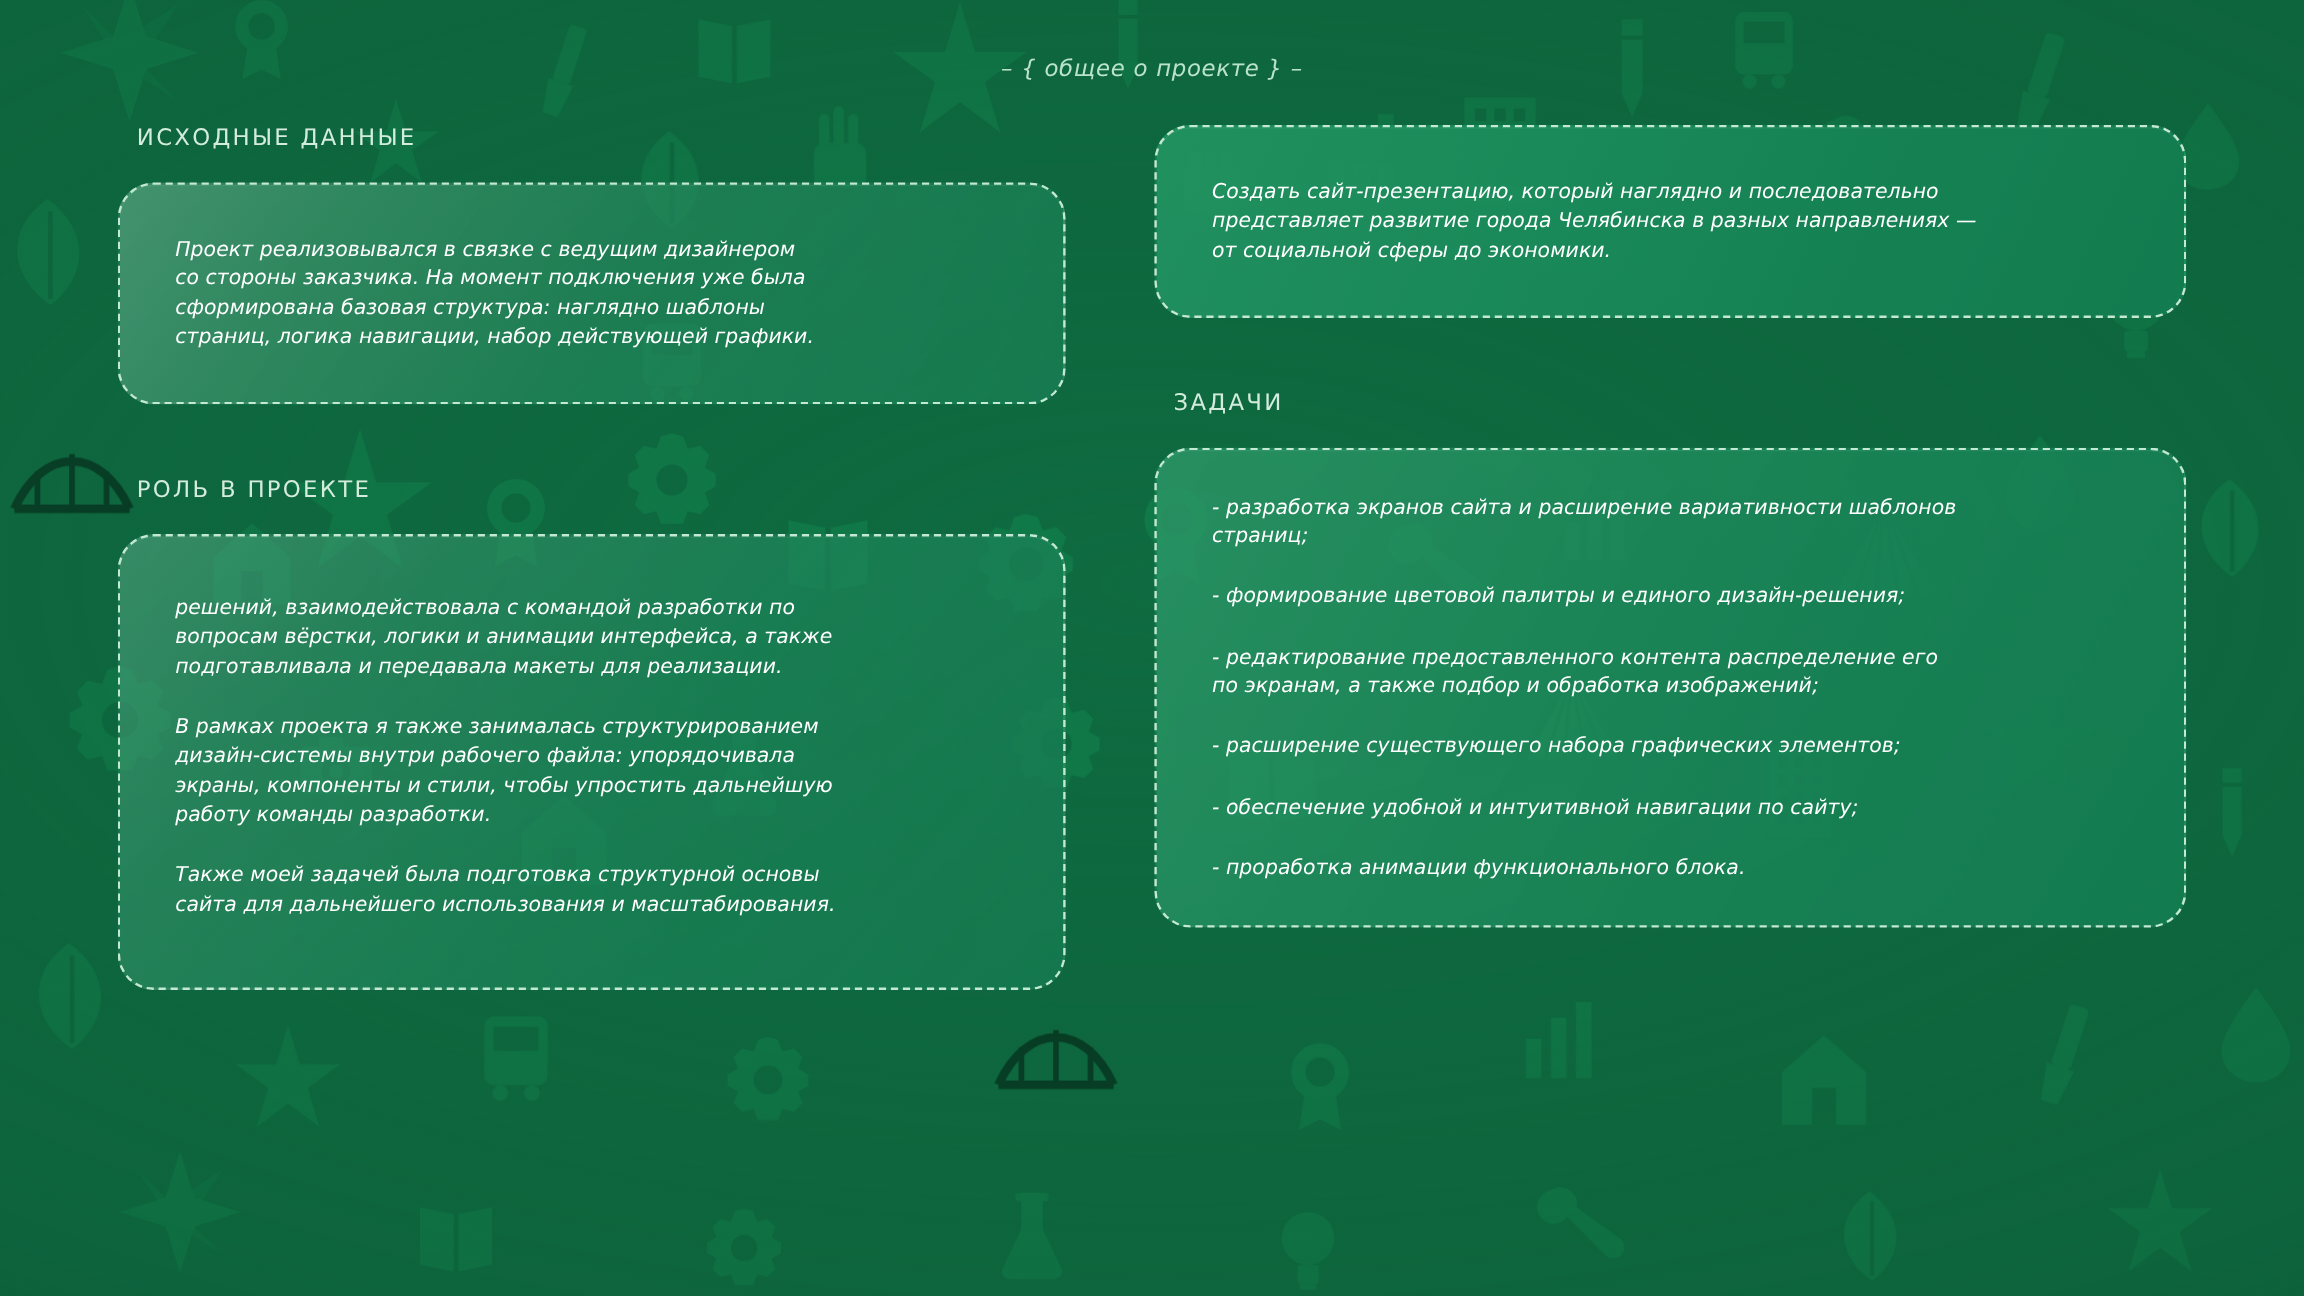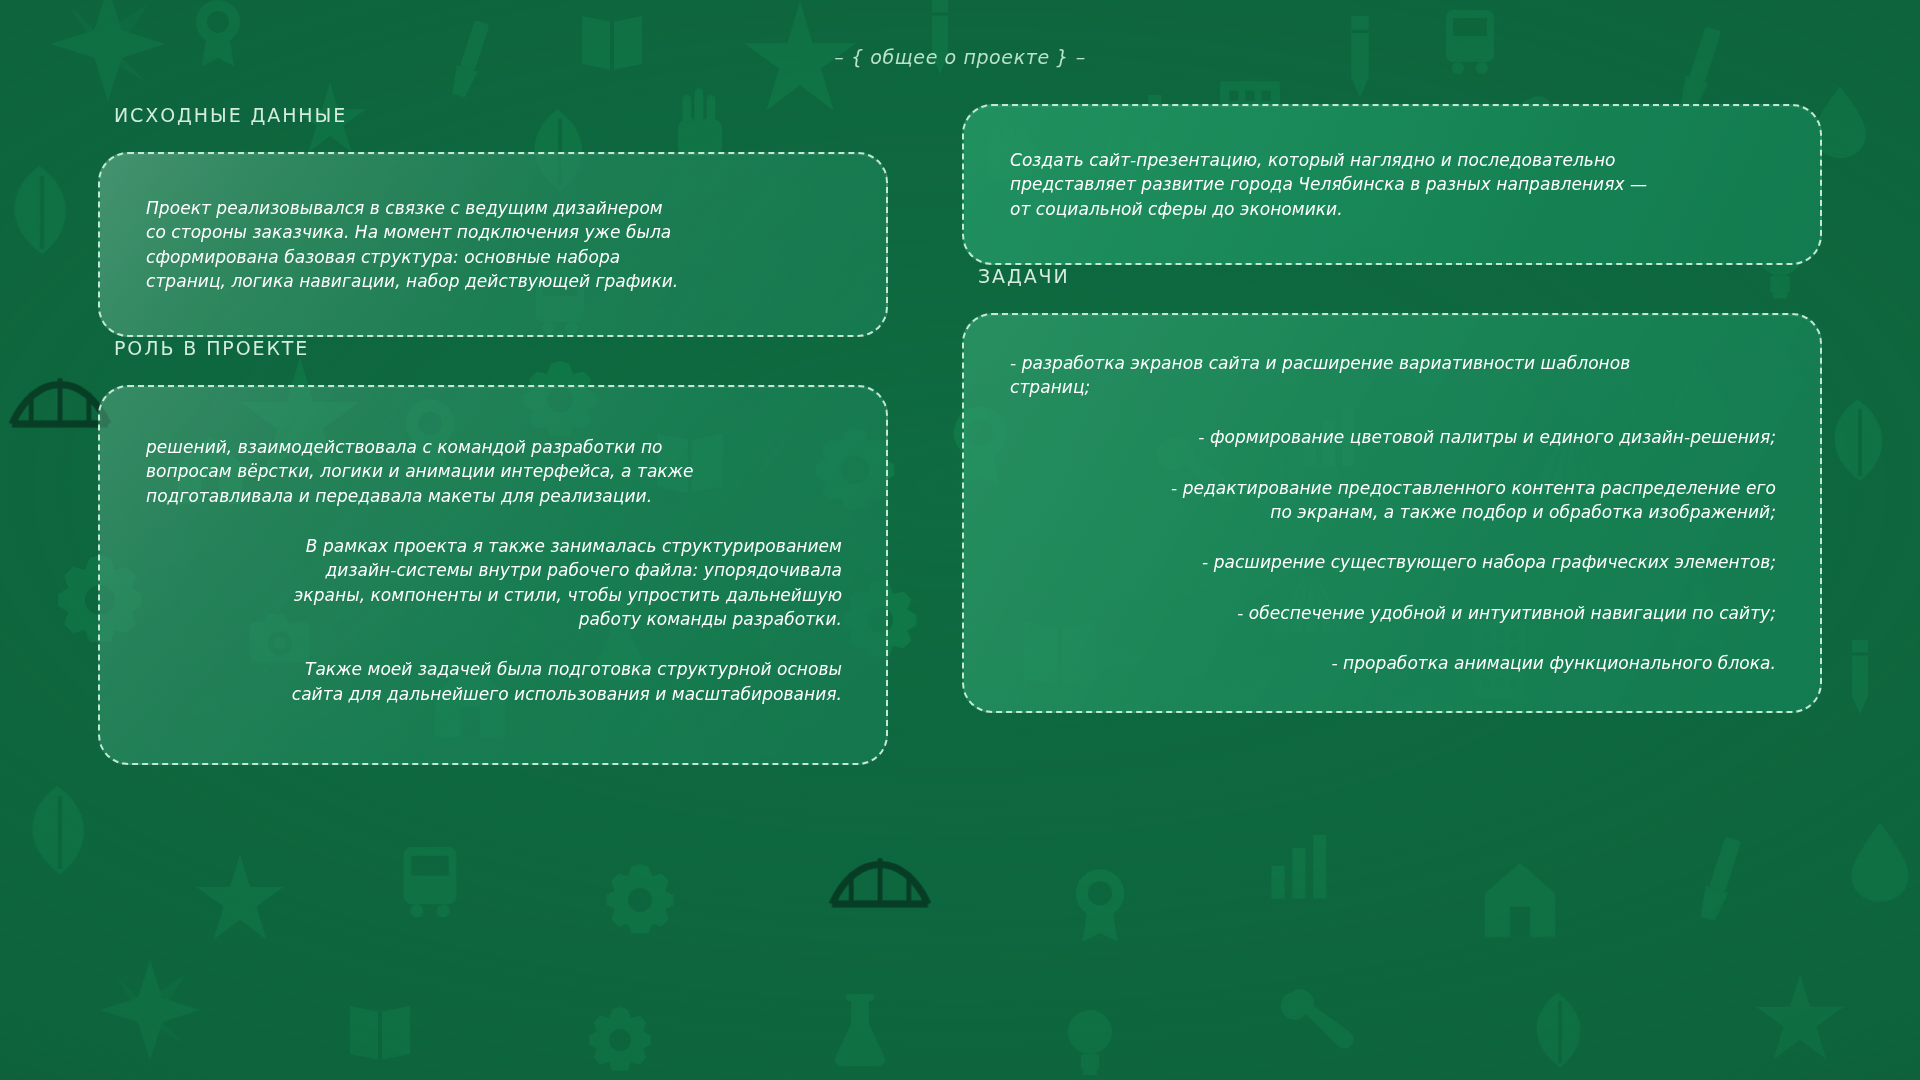--- a/index.html
+++ b/index.html
@@ -143,35 +143,35 @@
   .card.tasks {
     background:
       linear-gradient(120deg,
         rgba(46,152,105,0.80) 0%,
         rgba(34,142,95,0.84) 30%,
         rgba(25,132,87,0.88) 62%,
         rgba(20,125,81,0.92) 100%);
   }
 
   .card p { margin: 0; }
-  .card p + p { margin-top: 26px; text-align: right; }
+  .card p + p { margin-top: 26px; }
 
   .card .line { display: block; }
 
   
   .card-intro   { min-height: 152px; display: flex; align-items: center; }
   .card-goal    { min-height: 152px; display: flex; align-items: center; }
 
   .card-role    { min-height: 380px; padding-top: 48px; padding-bottom: 48px; }
   .card-tasks   { min-height: 380px; padding-top: 36px; padding-bottom: 36px; }
 
   .task-item { margin: 0; }
   .task-item + .task-item { margin-top: 26px; }
 
-  .row-1 { }
+  .row-1 { margin-bottom: 60px; }
 </style>
 </head>
 <body>
 
 <svg id="bg-pattern" viewBox="0 0 1920 1080" preserveAspectRatio="xMidYMid slice" aria-hidden="true">
   <defs>
     <g id="ic-gear">
       <path d="M0,-30 L7,-28 L10,-20 L18,-22 L24,-16 L21,-8 L28,-4 L28,4 L21,8 L24,16 L18,22 L10,20 L7,28 L-7,28 L-10,20 L-18,22 L-24,16 L-21,8 L-28,4 L-28,-4 L-21,-8 L-24,-16 L-18,-22 L-10,-20 L-7,-28 Z"></path>
       <circle cx="0" cy="0" r="10" fill="#0f6b41"></circle>
     </g>
@@ -352,21 +352,21 @@
   <div class="grid">
 
     <div class="col">
 
       <section class="block row-1">
         <div class="block-label">ИСХОДНЫЕ ДАННЫЕ</div>
         <div class="card soft card-intro">
           <p>
             <span class="line">Проект реализовывался в связке с ведущим дизайнером</span>
             <span class="line">со стороны заказчика. На момент подключения уже была</span>
-            <span class="line">сформирована базовая структура: основные набора</span>
+            <span class="line">сформирована базовая структура: наглядно шаблоны</span>
             <span class="line">страниц, логика навигации, набор действующей графики.</span>
           </p>
         </div>
       </section>
 
       <section class="block">
         <div class="block-label">РОЛЬ В ПРОЕКТЕ</div>
         <div class="card role card-role">
           <p>
             <span class="line">решений, взаимодействовала с командой разработки по</span>

